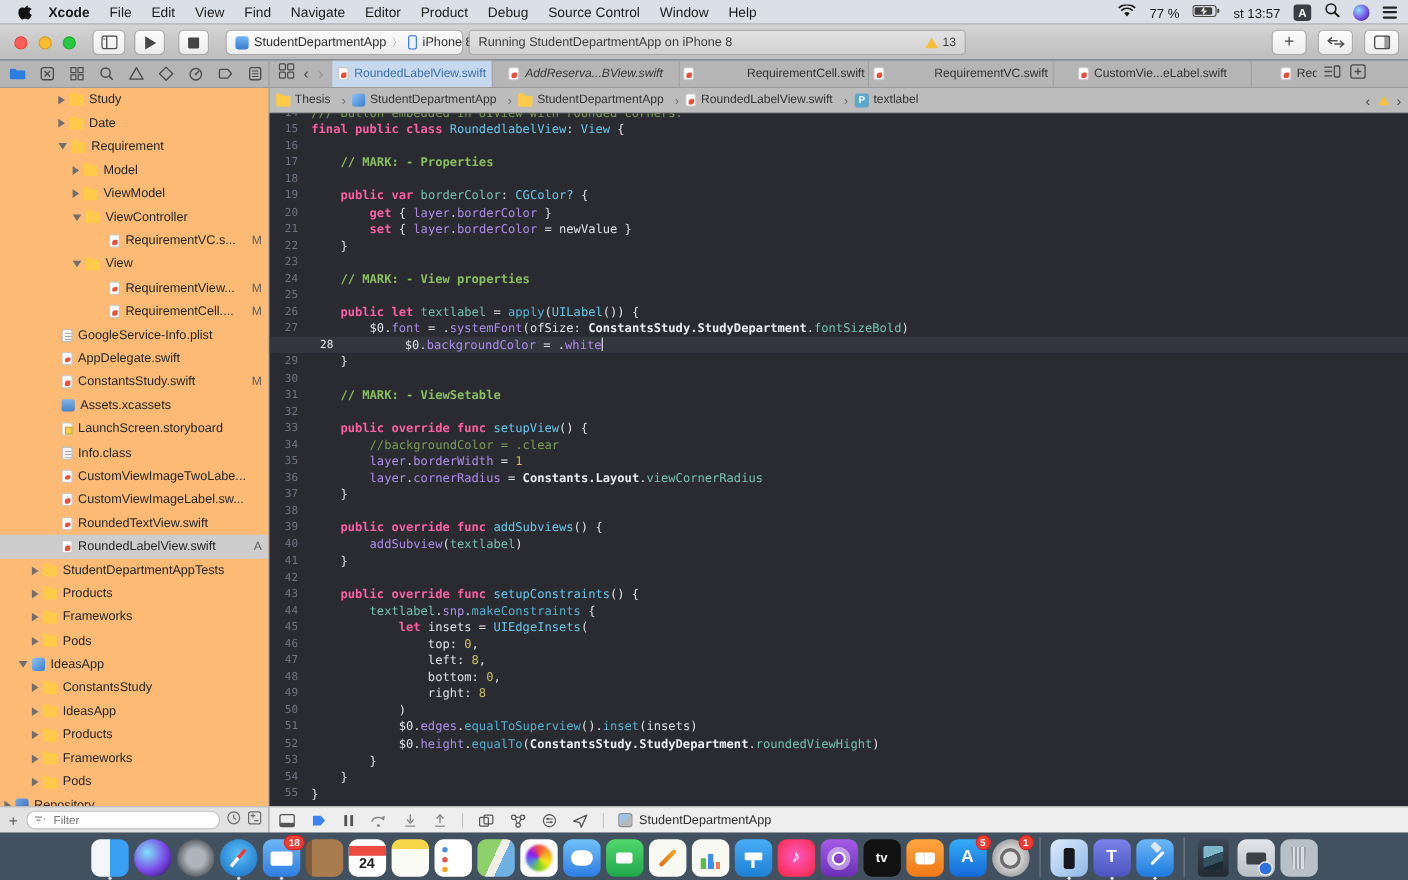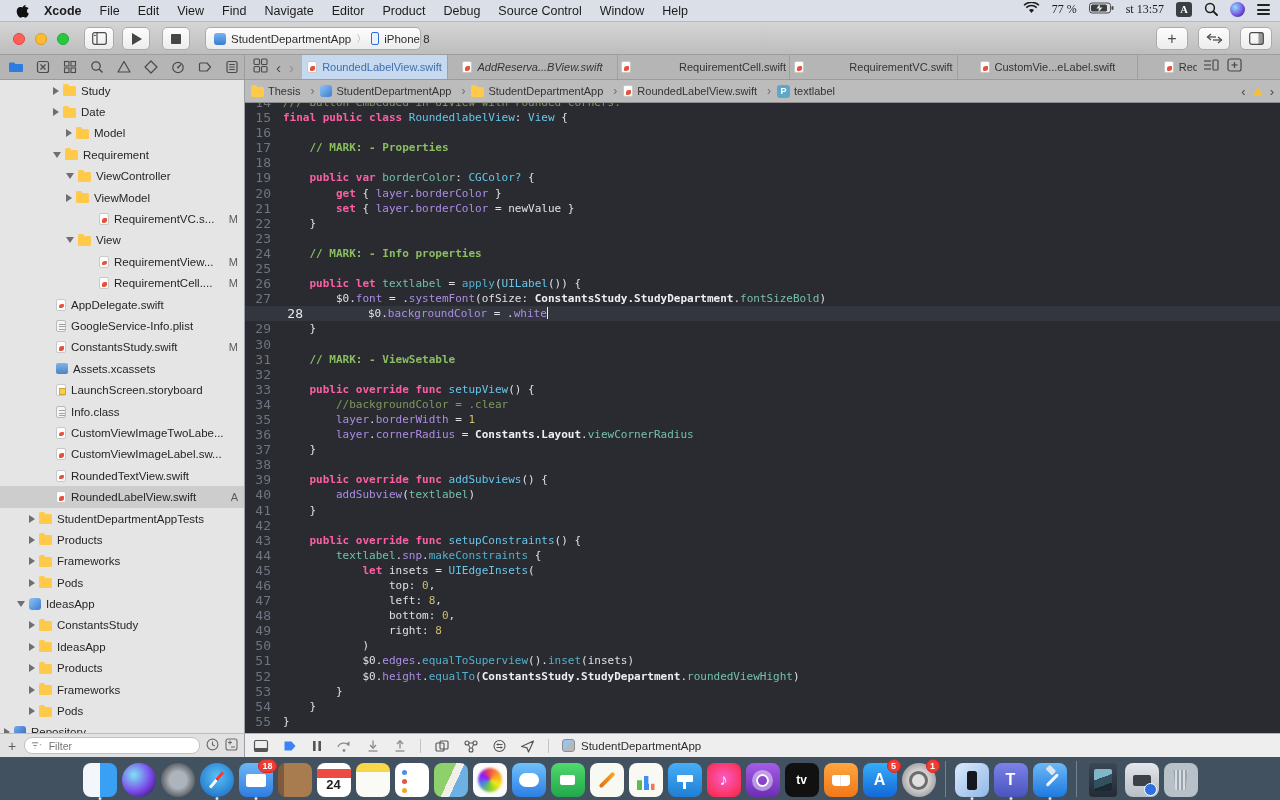--- a/index.html
+++ b/index.html
@@ -5,21 +5,21 @@
   html,body{margin:0;padding:0;background:#42515f;overflow:hidden;}
   *{box-sizing:border-box;}
   #screen{position:relative;width:1280px;height:800px;font-family:"Liberation Sans",sans-serif;overflow:hidden;background:#42515f;}
 
   
   .menubar{position:absolute;left:0;top:0;width:1280px;height:22px;background:#dbe0e8;border-bottom:1px solid #b6bac0;display:flex;align-items:center;padding:0 10px;font-size:12.5px;color:#1b1b1b;}
   .menubar .apple{margin:0 14px 0 6px;display:flex;align-items:center;}
   .menubar .appname{font-weight:bold;margin-right:18px;}
   .menu-items{display:flex;gap:0;}
   .mi{margin-right:18px;cursor:default;white-space:nowrap;}
-  .mb-status{margin-left:auto;display:flex;align-items:flex-start;gap:12px;font-size:12px;color:#1b1b1b;font-family:Liberation Serif, serif;}
+  .mb-status{margin-left:auto;display:flex;align-items:flex-end;gap:12px;font-size:12px;color:#1b1b1b;}
   .kbd-badge{background:#3a3f45;color:#fff;font-size:10.5px;font-weight:bold;width:16px;height:15px;border-radius:3px;display:flex;align-items:center;justify-content:center;}
   .siri-orb{width:15px;height:15px;border-radius:50%;background:radial-gradient(circle at 35% 35%,#8be0f7,#7a55e8 55%,#23104d);}
   .nc-icon span{display:block;width:13px;height:2px;background:#222;margin:2.5px 0;border-radius:1px;}
 
   
   .toolbar{position:absolute;left:0;top:22px;width:1280px;height:33px;background:linear-gradient(#d5d5d5,#bdbdbd);border-bottom:1px solid #9e9e9e;}
   .tl{position:absolute;top:11px;width:12px;height:12px;border-radius:50%;}
   .tl.red{left:13px;background:#ff5f57;border:1px solid #e0443e;}
   .tl.yel{left:35px;background:#febc2e;border:1px solid #d89e24;}
   .tl.grn{left:57px;background:#28c840;border:1px solid #1eae31;}
@@ -71,21 +71,21 @@
   
   .jumpbar{position:absolute;left:245px;top:80px;width:1035px;height:23px;background:#bcbcbc;border-bottom:1px solid #8f8f8f;display:flex;align-items:center;padding:0 6px;font-size:11px;color:#333;}
   .crumbs{display:flex;align-items:center;overflow:hidden;}
   .crumb{display:flex;align-items:center;gap:4px;white-space:nowrap;}
   .crumb::after{content:"›";color:#6e6e6e;margin:0 6px;font-size:12px;}
   .crumb:last-child::after{content:"";margin:0;}
   .jb-right{margin-left:auto;display:flex;align-items:center;gap:7px;color:#4a4a4a;font-size:13px;}
   .jb-right .warn-tri{border-left-width:5px;border-right-width:5px;border-bottom-width:9px;}
 
   
-  .sidebar{position:absolute;left:0;top:80px;width:245px;height:653px;background:#e5e5e5;border-right:1px solid #9aa0a6;overflow:hidden;}
+  .sidebar{position:absolute;left:0;top:80px;width:245px;height:653px;background:#fdba74;border-right:1px solid #9aa0a6;overflow:hidden;}
   .trow{height:21.4px;display:flex;align-items:center;font-size:11.5px;color:#262626;white-space:nowrap;padding-right:6px;}
   .trow.sel{background:#cdcdcd;}
   .tri{width:0;height:0;flex:0 0 auto;margin-right:4px;}
   .tri.closed{border-top:4px solid transparent;border-bottom:4px solid transparent;border-left:6px solid #6f6f6f;}
   .tri.open{border-left:4px solid transparent;border-right:4px solid transparent;border-top:6px solid #6f6f6f;}
   .trow .fi{margin-right:5px;}
   .trow .badge{margin-left:auto;color:#5c5c5c;font-size:11px;}
   .lvl-r0{padding-left:4px;} .lvl-p1{padding-left:17px;} .lvl-g2{padding-left:29px;}
   .lvl-ga{padding-left:53px;} .lvl-gb{padding-left:66px;}
   .lvl-fc{padding-left:99px;} .lvl-f2{padding-left:56px;}
@@ -94,21 +94,21 @@
   .fb-plus{color:#5c5c5c;font-size:14px;width:12px;text-align:center;}
   .filter-field{flex:1;height:17px;background:#fff;border:1px solid #c2c2c2;border-radius:8px;display:flex;align-items:center;padding:0 6px;gap:4px;}
   .filter-field input{border:none;outline:none;font-size:10.5px;width:100%;color:#333;background:transparent;font-family:"Liberation Sans",sans-serif;}
   .fb-icons{display:flex;gap:6px;align-items:center;color:#5c5c5c;}
 
   
   .editor{position:absolute;left:245px;top:103px;width:1035px;height:630px;background:#292b31;overflow:hidden;}
   .code-scroll{margin-top:-8px;font-family:"DejaVu Sans Mono",monospace;font-size:11px;line-height:15.1px;}
   .codeline{display:flex;height:15.1px;}
   .codeline.cur{background:#33363f;}
-  .ln{width:38px;text-align:right;padding-right:12px;color:#6e7480;flex:0 0 auto;font-size:13px;}
+  .ln{width:38px;text-align:right;padding-right:12px;color:#6e7480;flex:0 0 auto;font-size:10px;}
   .codeline.cur .ln{color:#e8e9eb;margin-left:32px;}
   .lc{white-space:pre;}
   .tk-pln{color:#dee0e5;} .tk-kw{color:#fc5fa3;font-weight:bold;}
   .tk-decl{color:#66c6ea;} .tk-type{color:#66c6ea;} .tk-fn{color:#52b0ce;}
   .tk-sdk{color:#ac8ce5;} .tk-proj{color:#74c0aa;} .tk-num{color:#cfbf69;}
   .tk-cmt{color:#7c9a58;} .tk-mark{color:#8bbe5f;font-weight:bold;}
   .tk-bw{color:#edeef0;font-weight:bold;}
   .caret{display:inline-block;width:1.5px;height:12px;background:#f2f3f5;vertical-align:-2px;}
 
   
@@ -258,20 +258,27 @@
     <div class="tb-btn btn-stop">
         <span class="stop-sq"></span>
       </div>
     <div class="scheme">
       <span class="mini-app"></span>
       <span>StudentDepartmentApp</span>
       <span class="chev">〉</span>
       <span class="mini-phone"></span>
       <span>iPhone 8</span>
     </div>
+    <div class="activity">
+      <span>Running StudentDepartmentApp on iPhone 8</span>
+      <span class="warn">
+        <span class="warn-tri"></span>
+        <span>13</span>
+      </span>
+    </div>
     <div class="tb-right">
       <div class="tb-btn plus-glyph"></div>
       <div class="tb-btn">
         <svg width="17" height="11" viewBox="0 0 17 11">
             <path d="M5 1 L1.5 4 L5 7" fill="none" stroke="#4c4c4c" stroke-width="1.3"></path>
             <line x1="1.5" y1="4" x2="10" y2="4" stroke="#4c4c4c" stroke-width="1.3"></line>
             <path d="M12 4 L15.5 7 L12 10" fill="none" stroke="#4c4c4c" stroke-width="1.3"></path>
             <line x1="7" y1="7" x2="15.5" y2="7" stroke="#4c4c4c" stroke-width="1.3"></line>
           </svg>
       </div>
@@ -398,67 +405,67 @@
         <div class="trow lvl-ga">
           <span class="tri closed"></span>
           <span class="fi fi-folder"></span>
           <span>Study</span>
         </div>
         <div class="trow lvl-ga">
           <span class="tri closed"></span>
           <span class="fi fi-folder"></span>
           <span>Date</span>
         </div>
-        <div class="trow lvl-gb">
-          <span class="tri closed"></span>
-          <span class="fi fi-folder"></span>
-          <span>Model</span>
-        </div>
         <div class="trow lvl-ga">
           <span class="tri open"></span>
           <span class="fi fi-folder"></span>
           <span>Requirement</span>
         </div>
         <div class="trow lvl-gb">
+          <span class="tri closed"></span>
+          <span class="fi fi-folder"></span>
+          <span>Model</span>
+        </div>
+        <div class="trow lvl-gb">
+          <span class="tri closed"></span>
+          <span class="fi fi-folder"></span>
+          <span>ViewModel</span>
+        </div>
+        <div class="trow lvl-gb">
           <span class="tri open"></span>
           <span class="fi fi-folder"></span>
           <span>ViewController</span>
-        </div>
-        <div class="trow lvl-gb">
-          <span class="tri closed"></span>
-          <span class="fi fi-folder"></span>
-          <span>ViewModel</span>
         </div>
         <div class="trow lvl-fc">
           <span class="fi fi-swift"></span>
           <span>RequirementVC.s...</span>
           <span class="badge">M</span>
         </div>
         <div class="trow lvl-gb">
           <span class="tri open"></span>
           <span class="fi fi-folder"></span>
           <span>View</span>
         </div>
         <div class="trow lvl-fc">
           <span class="fi fi-swift"></span>
           <span>RequirementView...</span>
           <span class="badge">M</span>
         </div>
         <div class="trow lvl-fc">
           <span class="fi fi-swift"></span>
           <span>RequirementCell....</span>
           <span class="badge">M</span>
-        </div>
-        <div class="trow lvl-f2">
-          <span class="fi fi-swift"></span>
-          <span>AppDelegate.swift</span>
         </div>
         <div class="trow lvl-f2">
           <span class="fi fi-plist"></span>
           <span>GoogleService-Info.plist</span>
+        </div>
+        <div class="trow lvl-f2">
+          <span class="fi fi-swift"></span>
+          <span>AppDelegate.swift</span>
         </div>
         <div class="trow lvl-f2">
           <span class="fi fi-swift"></span>
           <span>ConstantsStudy.swift</span>
           <span class="badge">M</span>
         </div>
         <div class="trow lvl-f2">
           <span class="fi fi-assets"></span>
           <span>Assets.xcassets</span>
         </div>
@@ -636,21 +643,21 @@
         <div class="codeline">
           <span class="ln">22</span>
           <span class="lc"><span class="tk-pln">    }</span></span>
         </div>
         <div class="codeline">
           <span class="ln">23</span>
           <span class="lc"></span>
         </div>
         <div class="codeline">
           <span class="ln">24</span>
-          <span class="lc"><span class="tk-pln">    </span><span class="tk-mark">// MARK: - Info properties</span></span>
+          <span class="lc"><span class="tk-pln">    </span><span class="tk-mark">// MARK: - View properties</span></span>
         </div>
         <div class="codeline">
           <span class="ln">25</span>
           <span class="lc"></span>
         </div>
         <div class="codeline">
           <span class="ln">26</span>
           <span class="lc"><span class="tk-pln">    </span><span class="tk-kw">public let </span><span class="tk-proj">textlabel</span><span class="tk-pln"> = </span><span class="tk-fn">apply</span><span class="tk-pln">(</span><span class="tk-type">UILabel</span><span class="tk-pln">()) {</span></span>
         </div>
         <div class="codeline">

